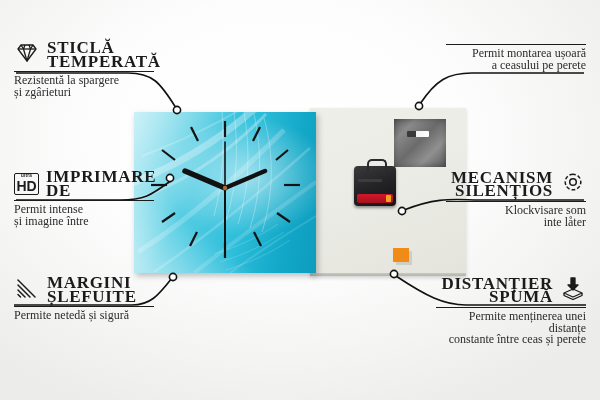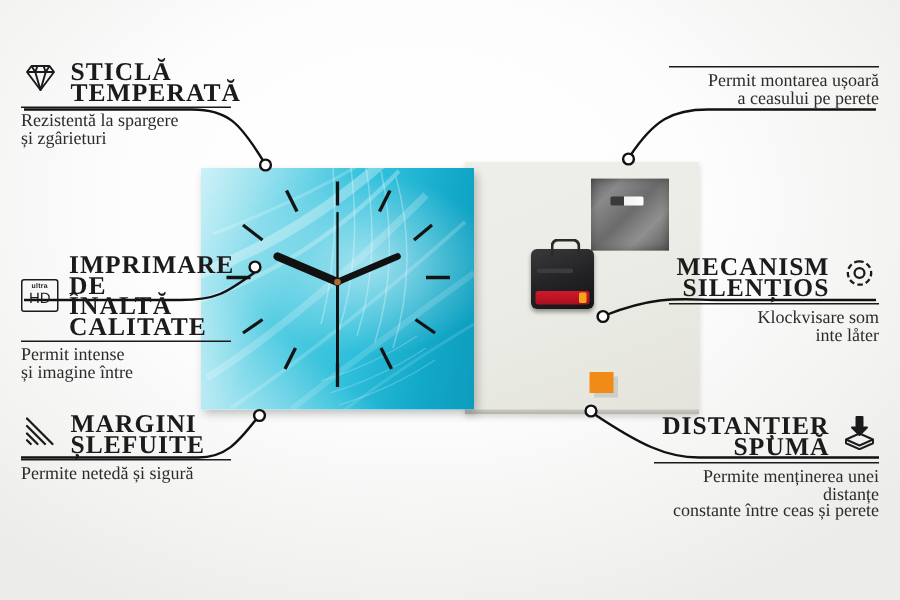--- a/index.html
+++ b/index.html
@@ -92,21 +92,21 @@
   .left .co-sub{text-align:left;}
   .right .co-head{justify-content:flex-end;}
   .right .co-title{text-align:right;}
   .right .co-sub{text-align:right;}
   .ico{flex:0 0 auto;display:block;}
   .hd-box{
     width:23px;height:20px;border:1.4px solid #1b1b1b;border-radius:2px;
     display:flex;flex-direction:column;align-items:center;justify-content:center;line-height:1;
   }
   .hd-top{font-size:4.6px;font-weight:bold;letter-spacing:.2px;color:#1b1b1b;font-family:"Liberation Sans",sans-serif;}
-  .hd-main{font-size:10px;font-weight:normal;color:#1b1b1b;font-family:"Liberation Sans",sans-serif;margin-top:.5px;}
+  .hd-main{font-size:14px;font-weight:bold;color:#1b1b1b;font-family:"Liberation Sans",sans-serif;margin-top:.5px;}
   #wires{position:absolute;left:0;top:0;pointer-events:none;}
 </style>
 </head>
 <body>
 
 <div id="stage">
 
   <div id="product">
 
     <div class="panel-back">
@@ -221,21 +221,20 @@
   </div>
 
   <div class="callout left" style="left:14px;top:170px;width:140px;">
     <div class="co-head">
       <span class="ico hd-box">
         <span class="hd-top">ultra</span>
         <span class="hd-main">HD</span>
       </span>
       <span class="co-title">
         <span>IMPRIMARE DE</span><br>
-        <span>ÎNALTĂ CALITATE</span>
       </span>
     </div>
     <div class="co-rule" style="width:140px;"></div>
     <div class="co-sub">
       <span>Permit intense</span><br>
       <span>și imagine între</span>
     </div>
   </div>
 
   <div class="callout left" style="left:14px;top:276px;width:140px;">

